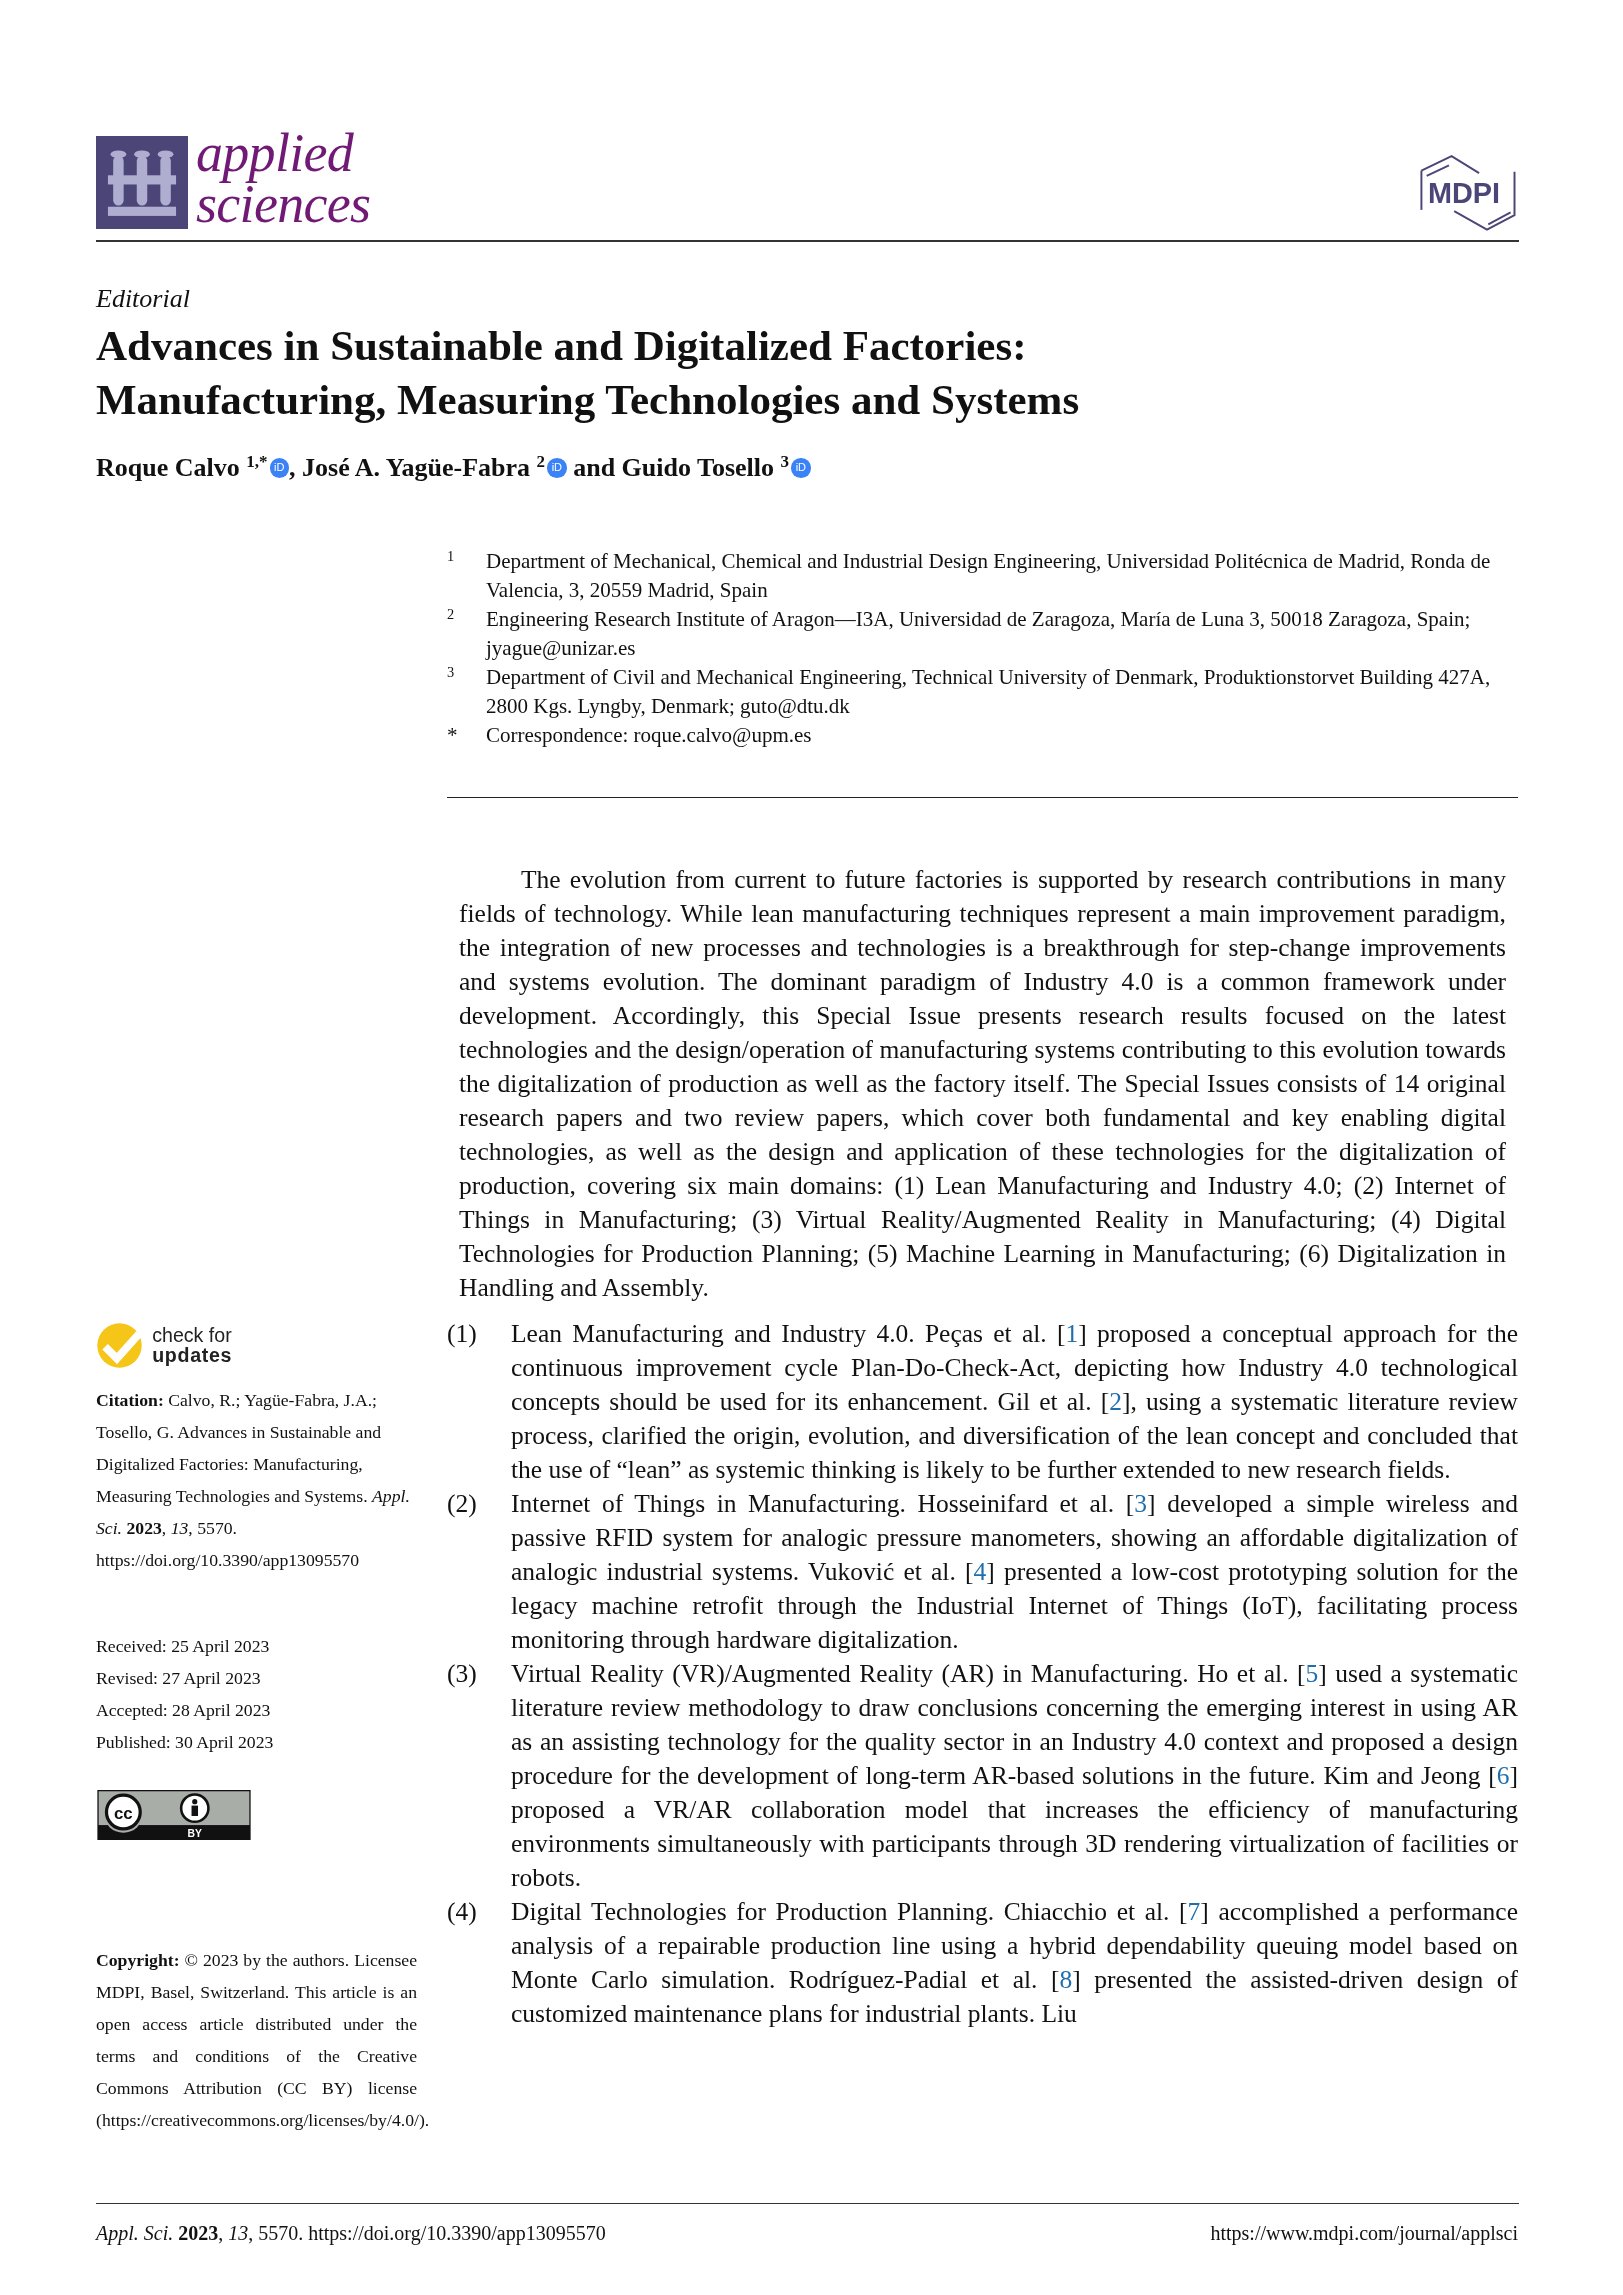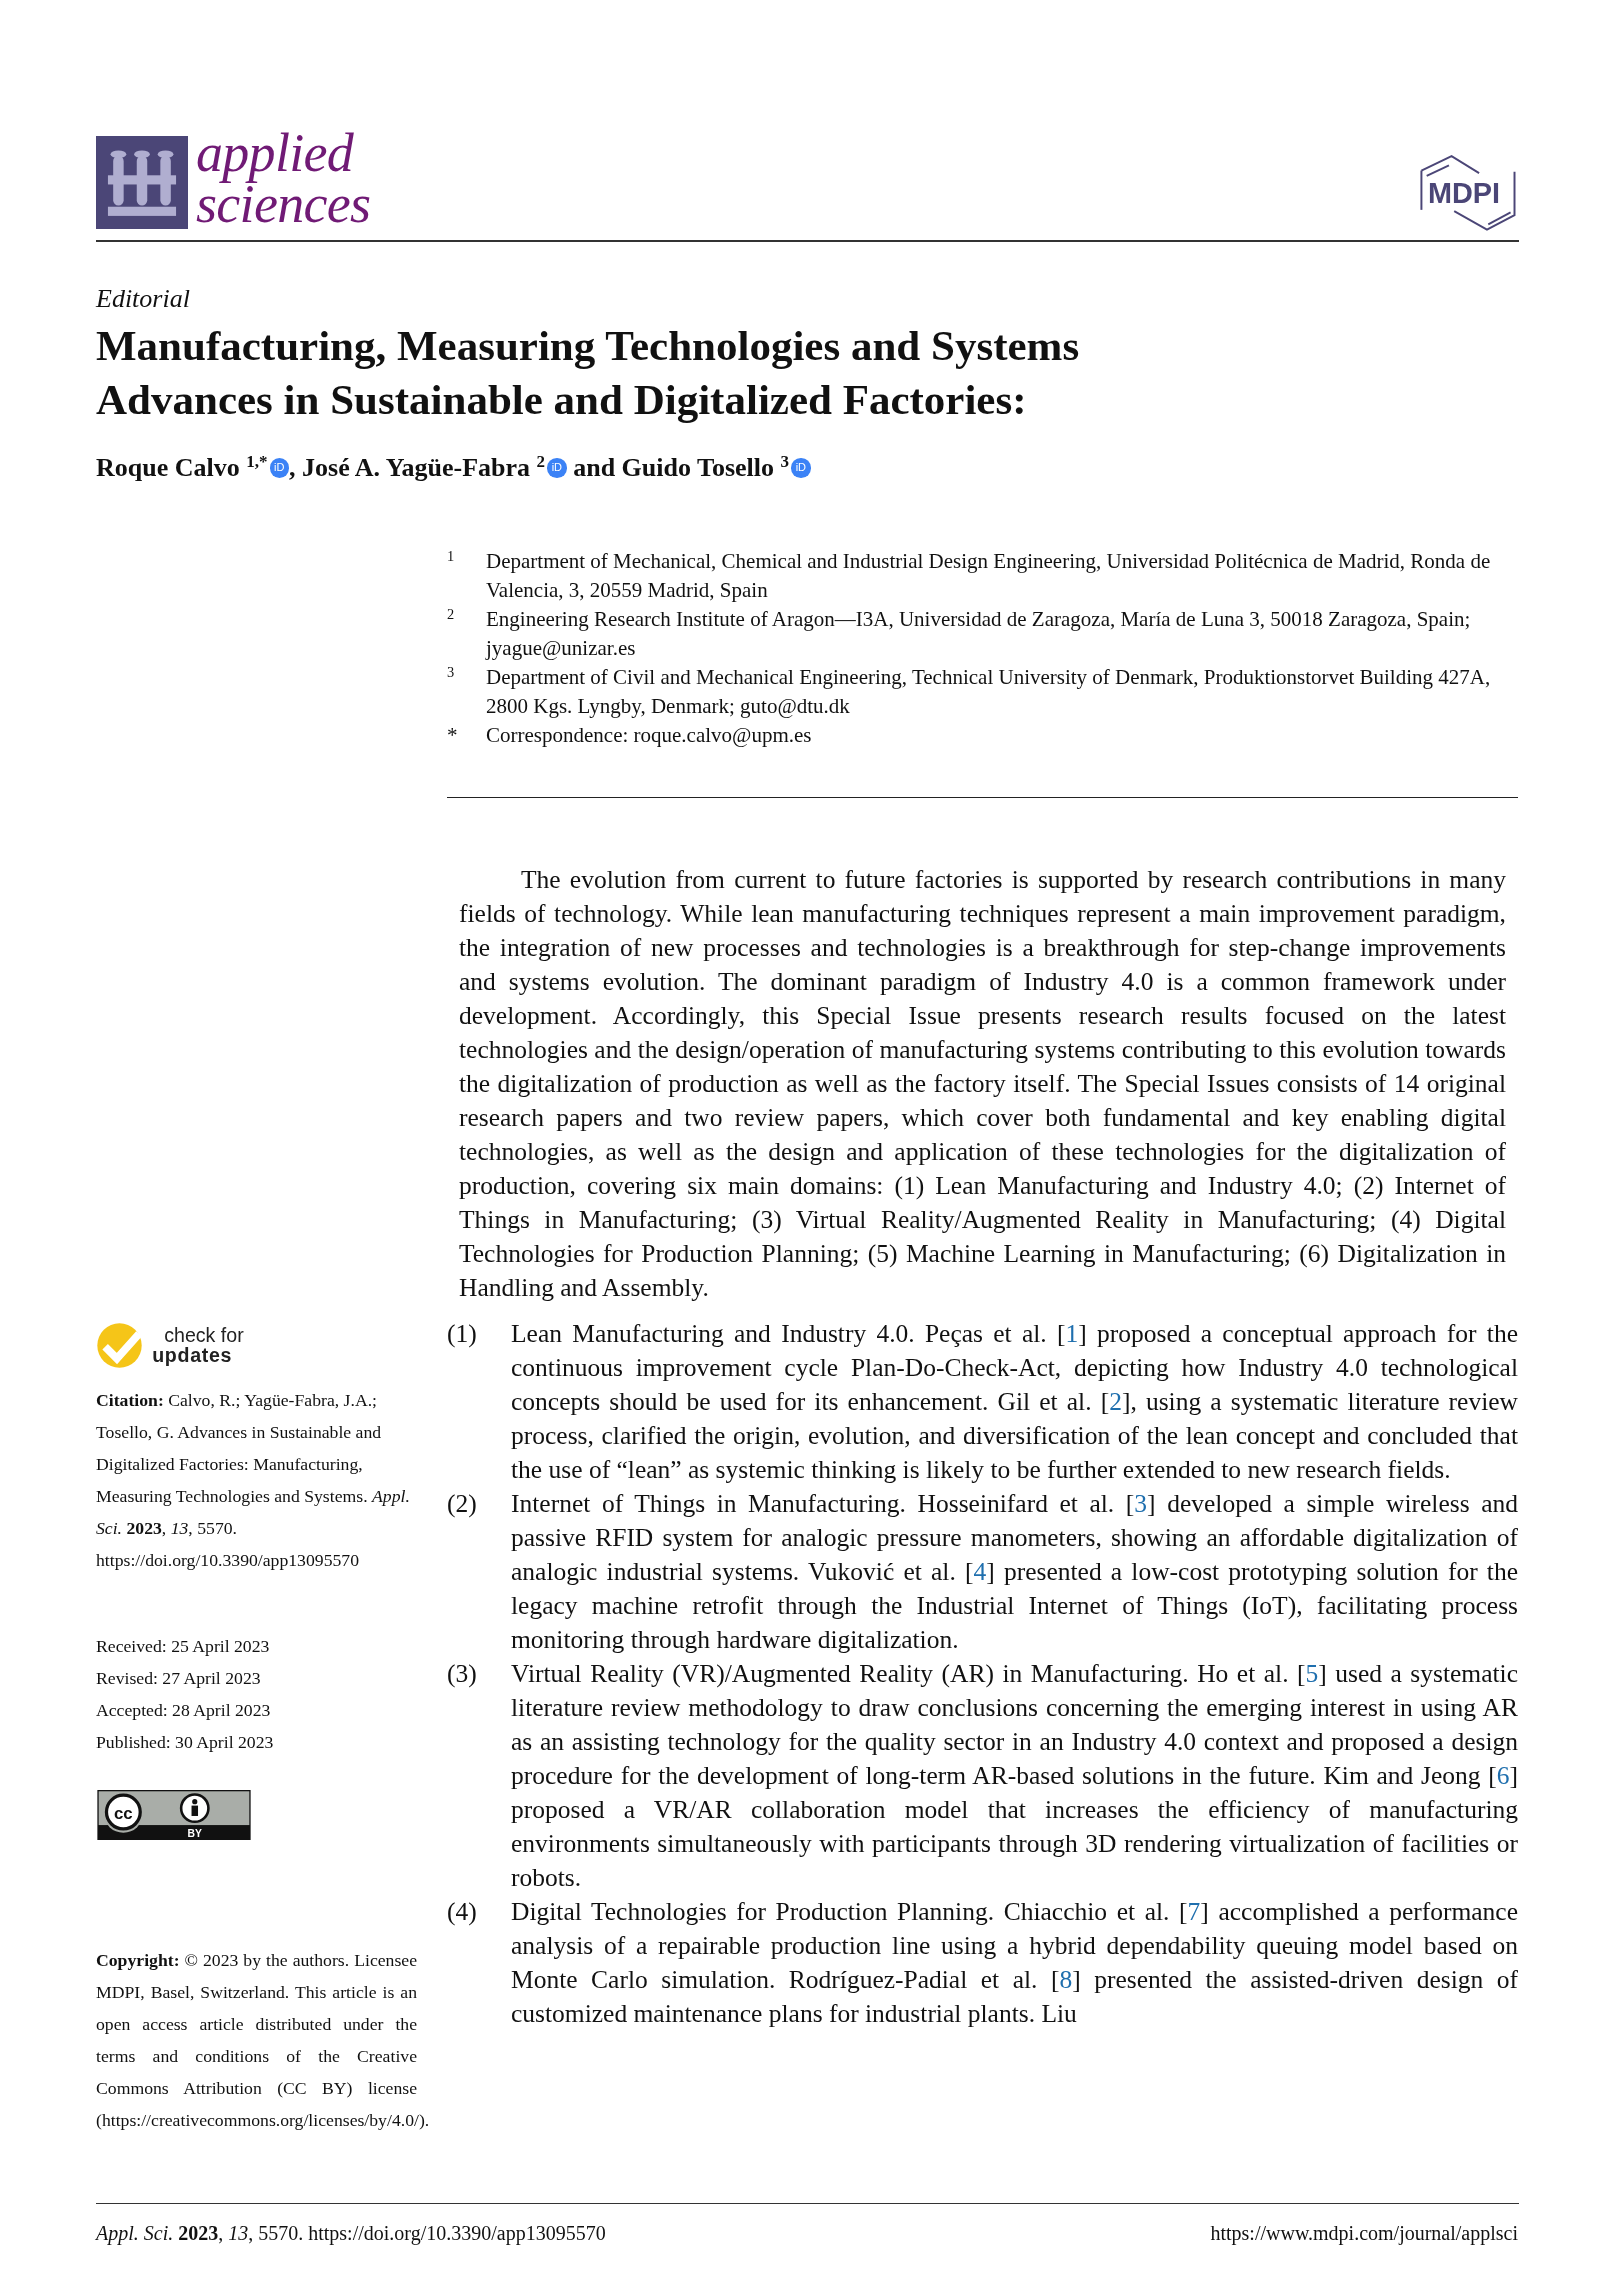--- a/index.html
+++ b/index.html
@@ -24,21 +24,21 @@
   .affiliations { position: absolute; left: 447px; top: 547px; width: 1073px; font-size: 21px; line-height: 29px; }
   .aff-item { position: relative; padding-left: 39px; }
   .aff-mark { position: absolute; left: 0; top: -5.2px; font-size: 14.4px; }
   .aff-star { position: absolute; left: 0; top: 0; font-size: 21px; }
   .aff-rule { position: absolute; left: 447px; top: 797px; width: 1071px; height: 1.3px; background: #222; }
 
   
   .check-updates { position: absolute; left: 96px; top: 1322px; display: flex; align-items: center; }
   .check-icon { width: 47px; height: 47px; }
   .check-text { margin-left: 9.2px; font-family: "Liberation Sans", sans-serif; line-height: 19.6px; color: #222; }
-  .check-text .l1 { font-size: 19.6px; margin-left: 12px; }
+  .check-text .l1 { font-size: 19.6px; }
   .check-text .l2 { font-size: 19.6px; font-weight: bold; letter-spacing: 0.7px; }
   .side-block { position: absolute; left: 96px; width: 321px; font-size: 17.7px; line-height: 32px; }
   .citation { top: 1384px; }
   .dates { top: 1630px; line-height: 32px; }
   .cc-badge { position: absolute; left: 97px; top: 1790px; width: 154px; height: 50px; }
   .copyright { top: 1944px; text-align: justify; }
 
   
   .main-text { position: absolute; left: 447px; top: 851px; width: 1071px; font-size: 25.5px; line-height: 34px; text-align: justify; }
   .main-text p { margin: 12px; text-indent: 62px; }
@@ -78,22 +78,22 @@
   <line x1="30" y1="36" x2="64" y2="20" stroke="#4b4677" stroke-width="3"></line>
   <line x1="22" y1="28" x2="22" y2="88" stroke="#4b4677" stroke-width="3"></line>
   <polyline points="72,90 122,118 164,96 164,30" fill="none" stroke="#4b4677" stroke-width="3"></polyline>
   <line x1="124" y1="110" x2="158" y2="92" stroke="#4b4677" stroke-width="3"></line>
   <text x="32" y="78" font-family="Liberation Sans, sans-serif" font-weight="bold" font-size="44" fill="#4b4677">MDPI</text>
 </svg>
 <div class="header-rule"></div>
 
 <div class="article-type">Editorial</div>
 <div class="article-title">
+  <div>Advances in Sustainable and Digitalized Factories:</div>
   <div>Manufacturing, Measuring Technologies and Systems</div>
-  <div>Advances in Sustainable and Digitalized Factories:</div>
 </div>
 
 <div class="authors">
   <span>Roque Calvo</span>
   <sup>1,*</sup><span class="orcid">iD</span><span>, </span>
   <span>José A. Yagüe-Fabra</span>
   <sup>2</sup><span class="orcid">iD</span><span> and </span>
   <span>Guido Tosello</span>
   <sup>3</sup><span class="orcid">iD</span>
 </div>

